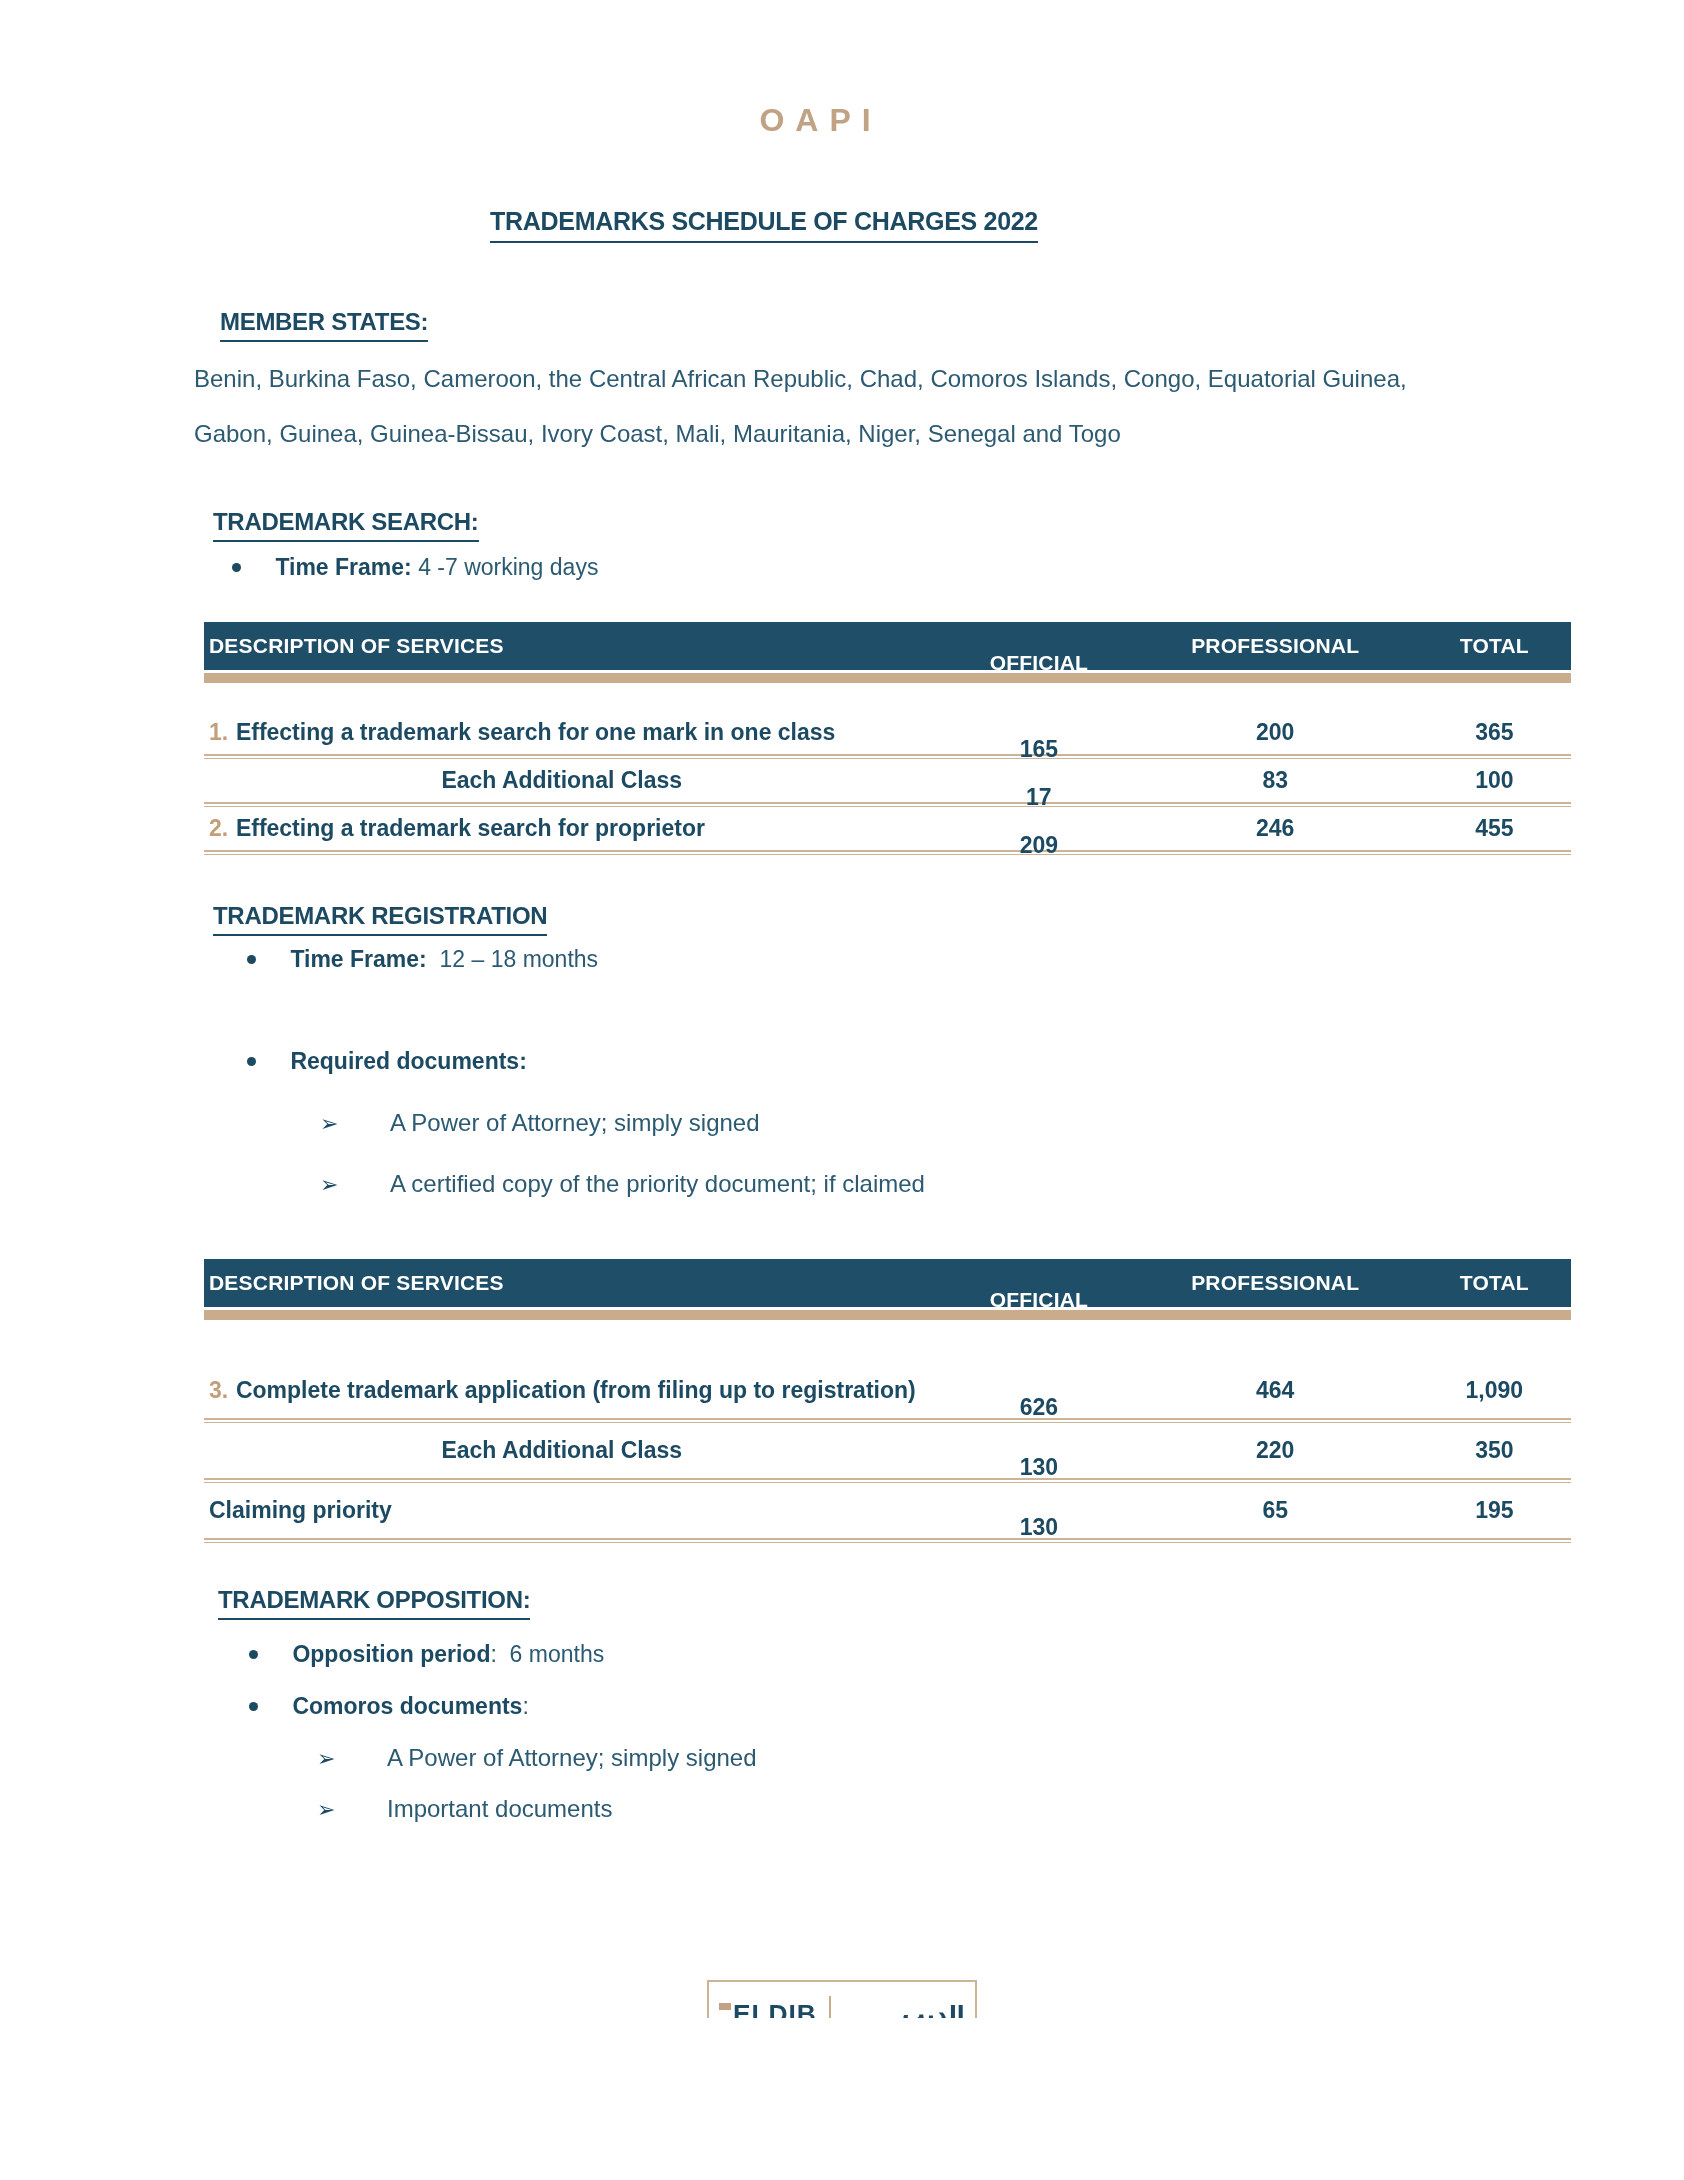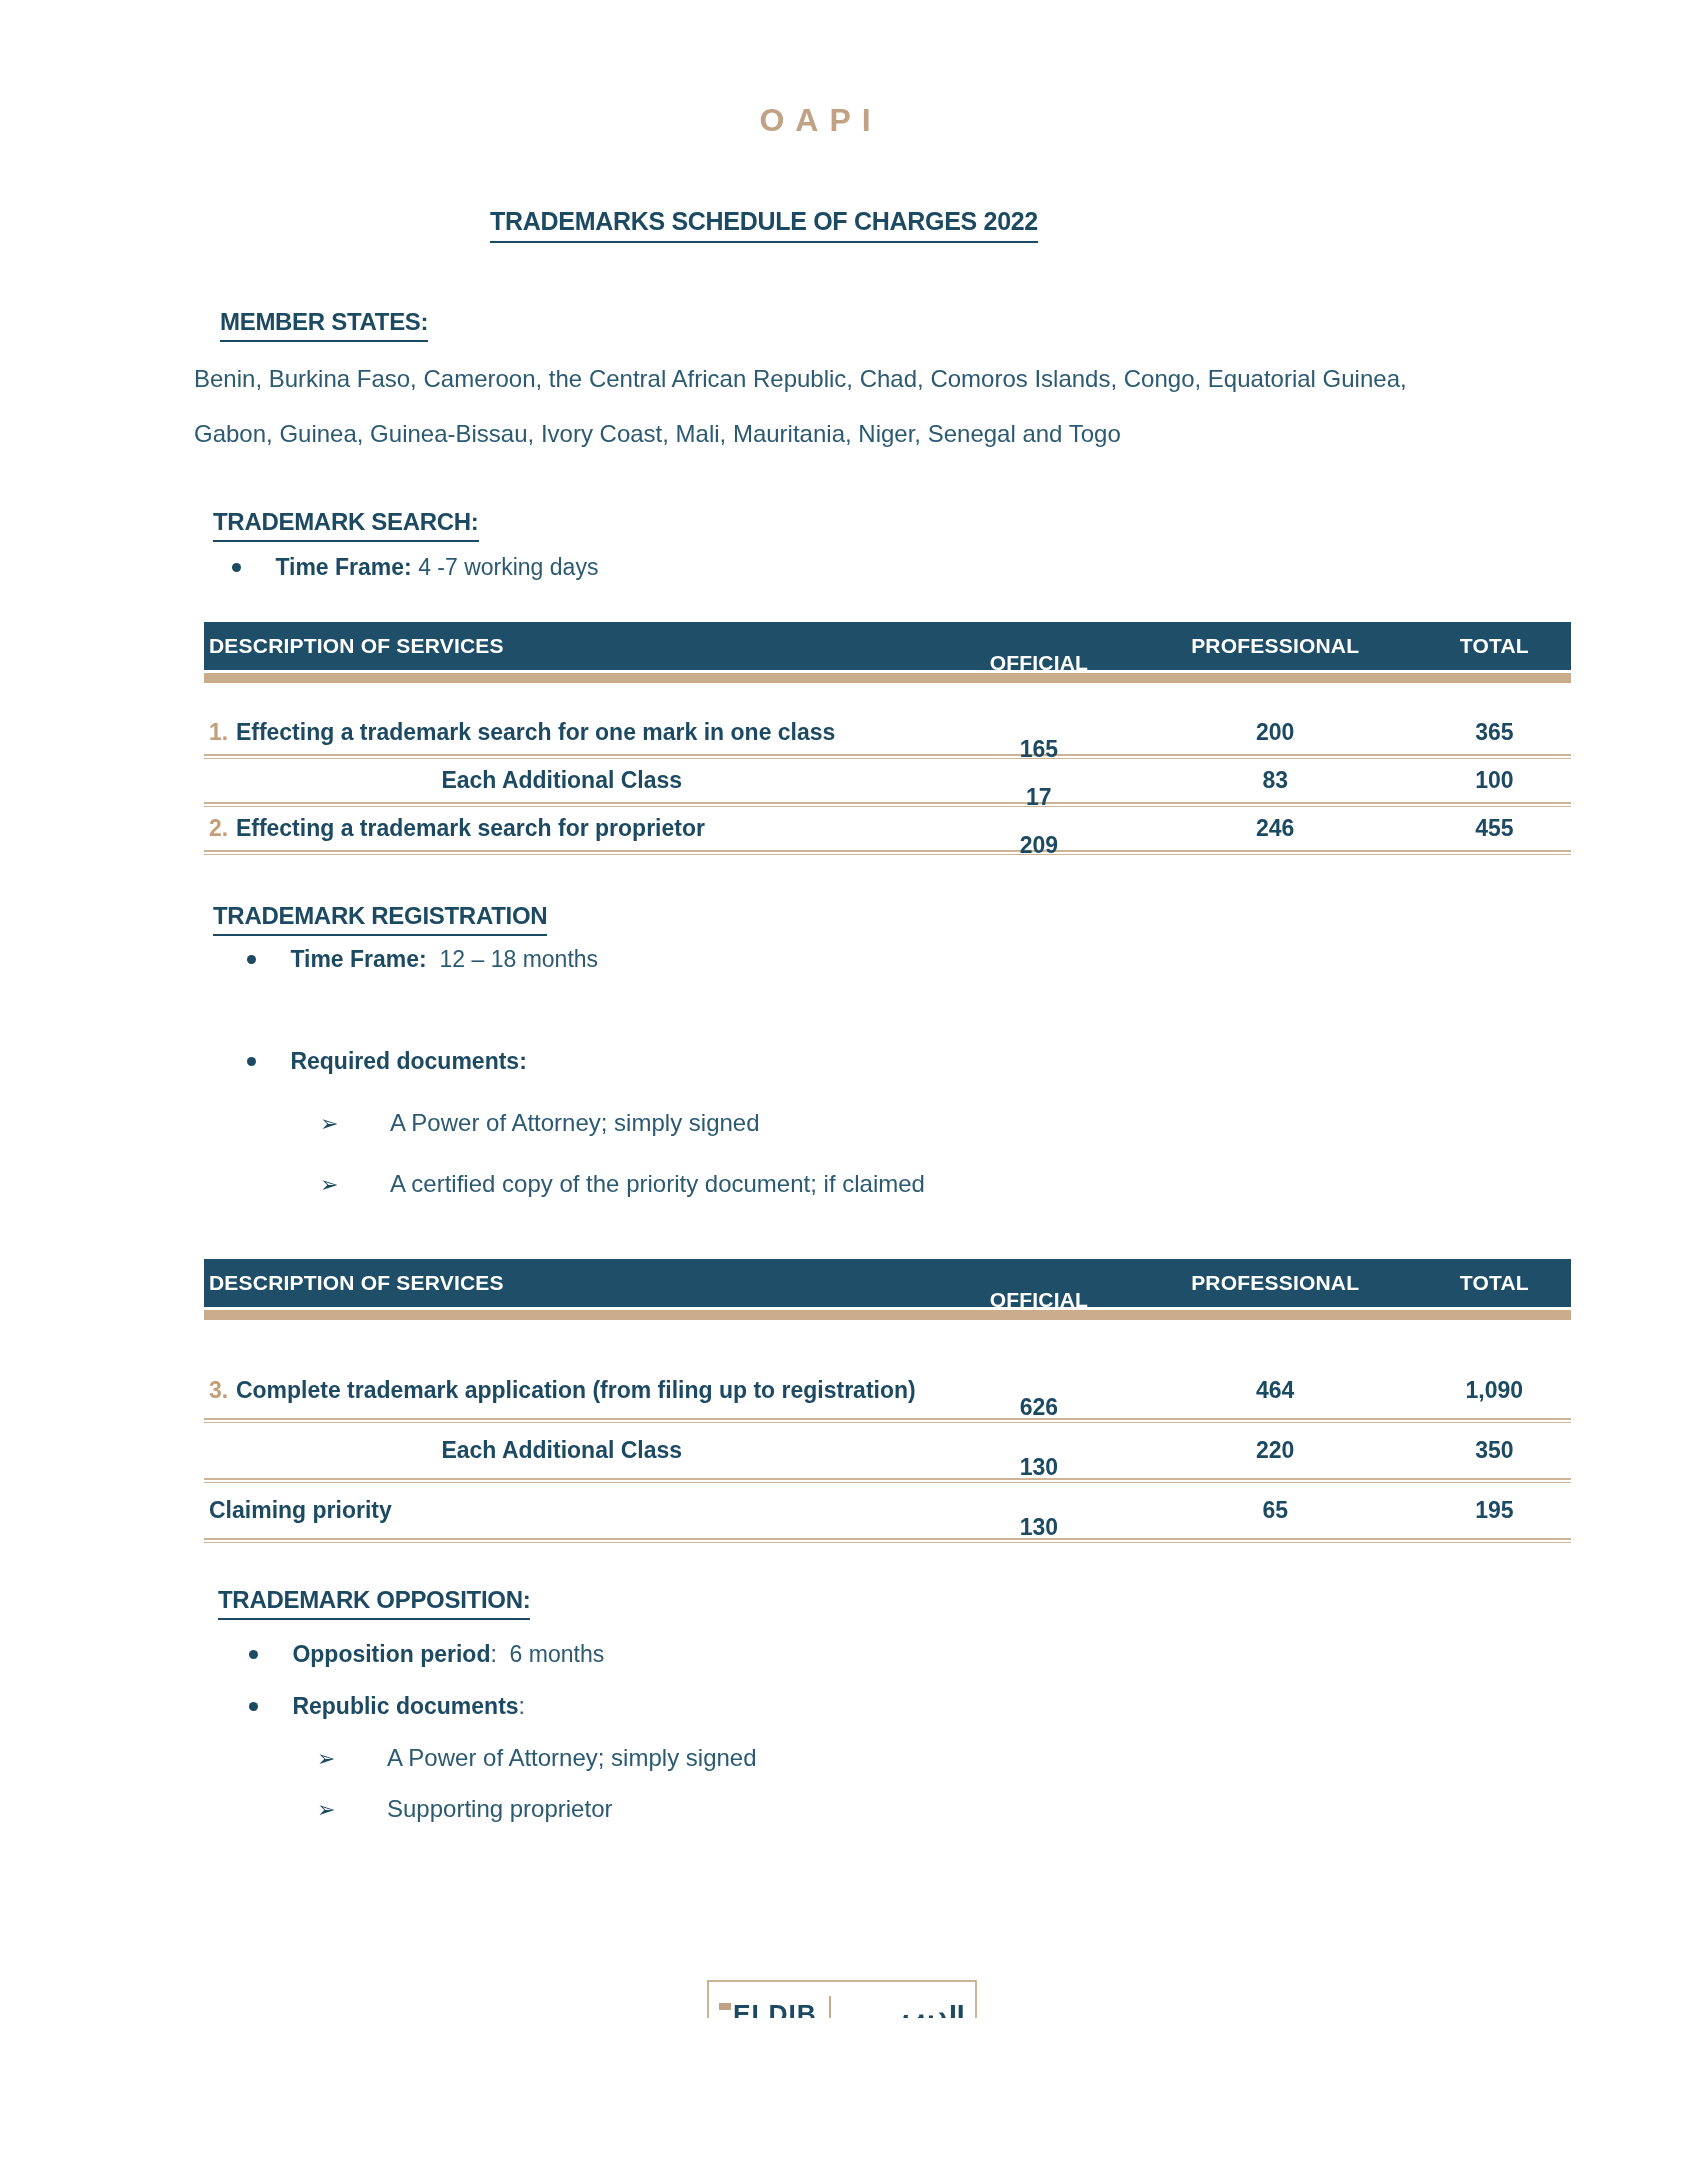--- a/index.html
+++ b/index.html
@@ -205,29 +205,29 @@
 
   <div class="abs" style="top:1586px; left:218px;">
     <span class="section-heading">TRADEMARK OPPOSITION:</span>
   </div>
   <div class="abs bullet" style="top:1641px; left:249px;">
     <span class="dot"></span>
     <span><b>Opposition period</b><span class="rest">:  6 months</span></span>
   </div>
   <div class="abs bullet" style="top:1693px; left:249px;">
     <span class="dot"></span>
-    <span><b>Republic documents</b><span class="rest">:</span></span>
+    <span><b>Comoros documents</b><span class="rest">:</span></span>
   </div>
   <div class="abs subbullet" style="top:1744px; left:317px;">
     <span class="arrow">➢</span>
     <span>A Power of Attorney; simply signed</span>
   </div>
   <div class="abs subbullet" style="top:1795px; left:317px;">
     <span class="arrow">➢</span>
-    <span>Supporting proprietor</span>
+    <span>Important documents</span>
   </div>
 
   <div class="abs logo-box" style="top:1980px; left:707px;">
     <div class="logo-latin">
       <div><span class="logo-key"></span><span>ELDIB</span></div>
       <div>&amp; CO</div>
     </div>
     <div class="logo-sep"></div>
     <div class="logo-arabic" dir="rtl">
       <div>الديب</div>

